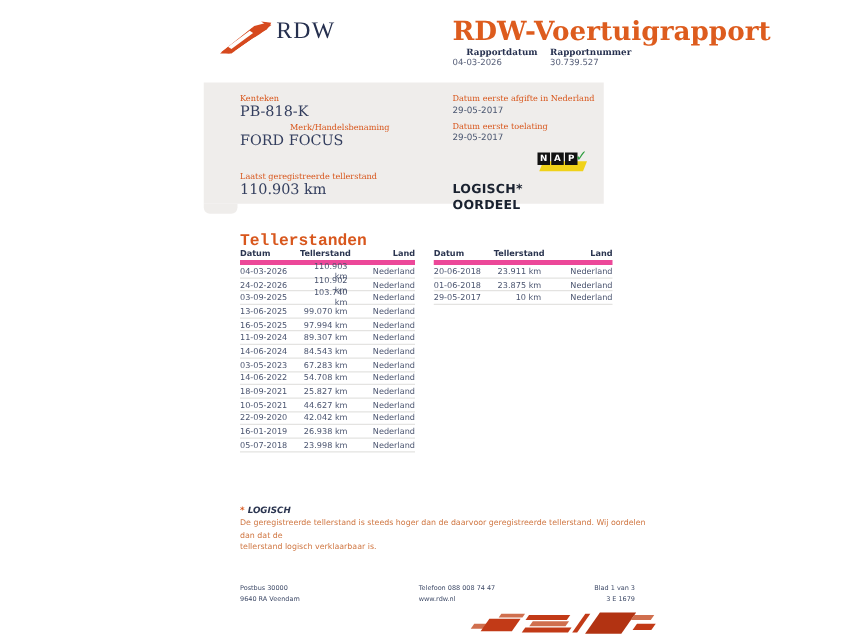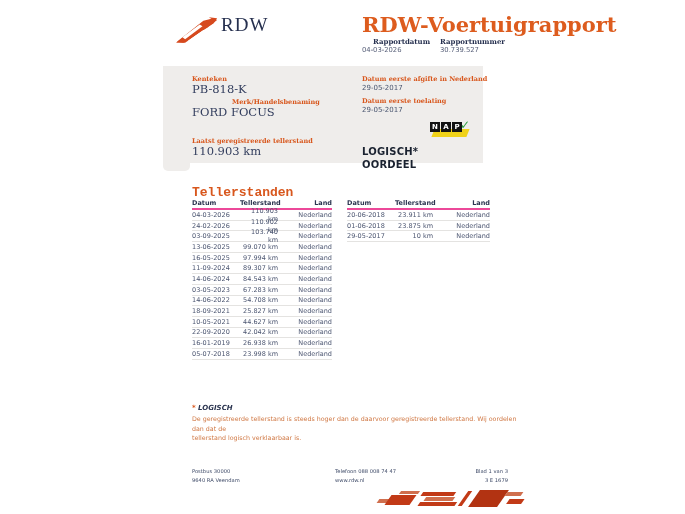--- a/index.html
+++ b/index.html
@@ -10,40 +10,40 @@
   
   .wordmark{font-family:Liberation Serif, serif;font-size:19px;color:#26304f;letter-spacing:1px;}
   .report-title{font-size:21px;font-weight:bold;color:#dd5c1e;}
   .meta-label{font-size:7px;font-weight:bold;color:#26304f;}
   .meta-value{font-family:"DejaVu Sans", sans-serif;font-size:6.8px;color:#59617a;}
 
   
   .panel{left:163px;top:66px;width:320px;height:97px;background:#efedeb;}
   .panel-notch{left:163px;top:163px;width:27px;height:8px;background:#efedeb;
                border-radius:0 0 5px 5px;}
-  .olabel{font-size:6.5px;font-weight:bold;color:#d8571d;}
+  .olabel{font-size:6.5px;font-weight:normal;color:#d8571d;}
   .bigval{font-size:11.5px;color:#333e5e;}
   .smallval{font-family:"DejaVu Sans", sans-serif;font-size:7px;color:#4a5670;}
   .oordeel{font-family:"DejaVu Sans", sans-serif;font-size:10px;font-weight:bold;
            color:#1a2230;line-height:12.5px;letter-spacing:.2px;margin-top:24px;}
 
   
   .nap{left:430px;top:121px;width:44px;height:19px;}
   .nap-yellow{position:absolute;left:3px;top:8px;width:35px;height:8px;background:#f0d219;
               transform:skewX(-22deg);}
   .nap-box{position:absolute;top:1px;width:10px;height:10px;background:#121212;color:#fff;
            font-family:"DejaVu Sans", sans-serif;font-size:7px;font-weight:bold;
            text-align:center;line-height:10px;}
   .nap-check{position:absolute;left:30px;top:-3px;color:#2f9e41;
              font-family:"DejaVu Sans", sans-serif;font-size:12px;font-weight:bold;}
 
   
   .tables-title{font-size:13px;font-weight:bold;color:#d8571d;font-family:Liberation Mono, monospace;}
   .mtable{position:absolute;font-family:"DejaVu Sans", sans-serif;}
-  .thead{display:flex;align-items:flex-end;height:10px;border-bottom:2px solid #ec4899;
+  .thead{display:flex;align-items:flex-end;height:10px;border-bottom:4px solid #ec4899;
          font-size:6.5px;font-weight:bold;color:#2b3550;padding-bottom:1px;}
   .trow{display:flex;align-items:center;height:9.7px;border-bottom:1px solid #e4e3e1;
         font-size:6.5px;color:#4b5570;}
   .c1{flex:0 0 47px;text-align:left;}
   .c2{flex:0 0 39px;text-align:right;}
   .c3{flex:1;text-align:right;}
   .thead .c2{text-align:center;padding-left:1px;}
 
   
   .fn-title{font-family:"DejaVu Sans", sans-serif;font-size:7px;font-weight:bold;color:#2b3550;font-style:italic;}

